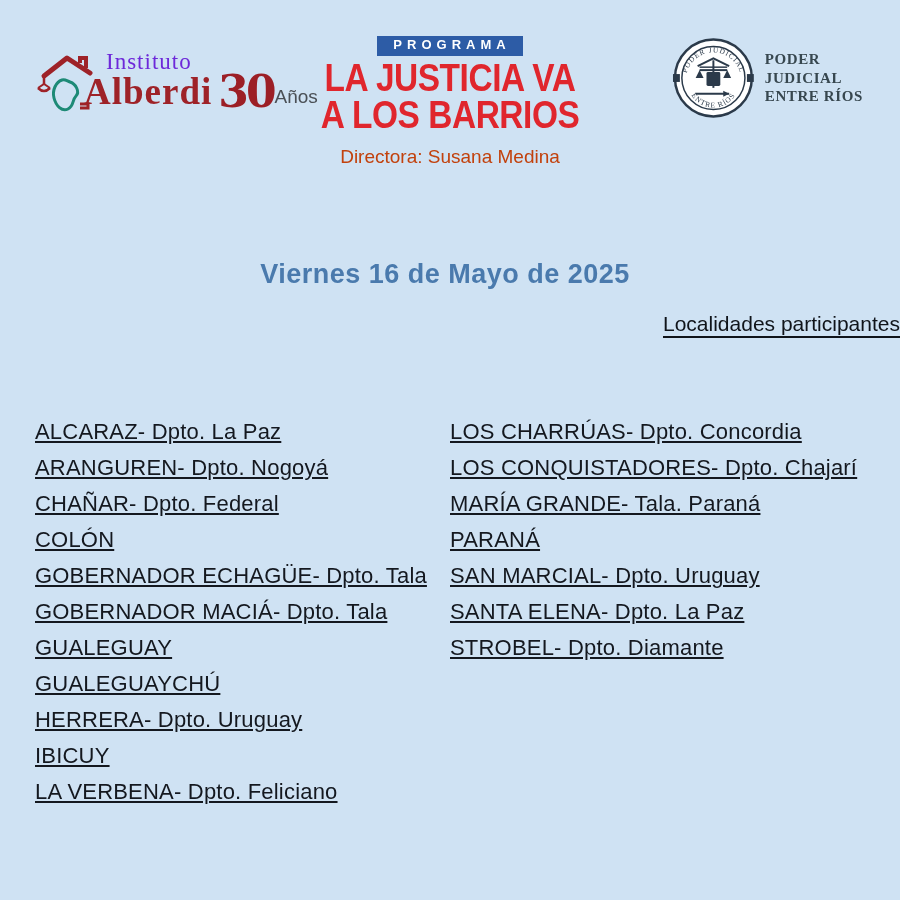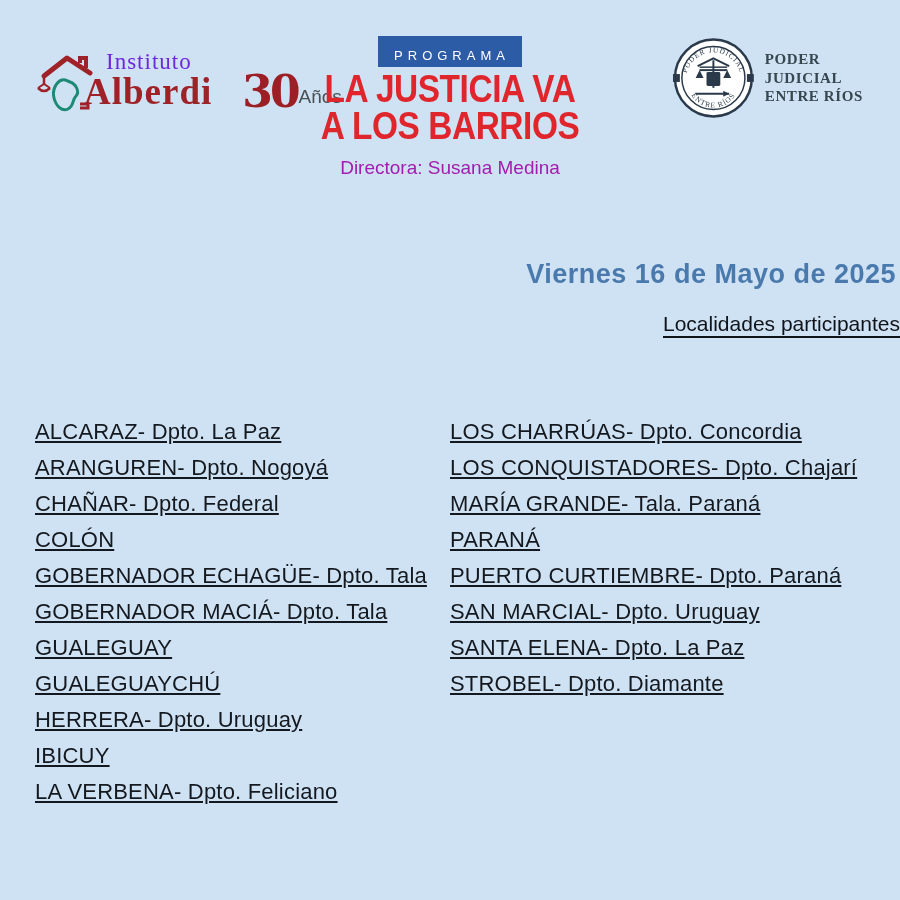--- a/index.html
+++ b/index.html
@@ -16,45 +16,45 @@
 
   
   .logo-alberdi {
     position: absolute; left: 36px; top: 44px;
     display: flex; align-items: flex-end;
   }
   .alberdi-icon { width: 62px; height: 66px; margin-right: -14px; position: relative; top: 6px; }
   .alberdi-text { font-family: "Liberation Serif", serif; line-height: 1; }
   .alberdi-line1 { font-size: 23px; color: #6d28d9; letter-spacing: 1px; padding-left: 22px; }
   .alberdi-line2 { font-size: 37px; font-weight: bold; color: #9e2228; letter-spacing: 1px; text-align: right; }
-  .anniv { display: flex; align-items: flex-end; margin-left: 30px; }
+  .anniv { display: flex; align-items: flex-end; margin-left: 6px; }
   .anniv-num {
     font-family: "DejaVu Serif", serif; font-size: 44px; line-height: 0.85;
     font-weight: bold; color: #9c1f26; letter-spacing: -3px;
   }
   .anniv-label { font-size: 19px; font-weight: normal; color: #4a4f55; margin-left: 1px; margin-bottom: 2px; }
 
   .logo-programa {
     position: absolute; left: 0; right: 0; top: 36px;
     display: flex; flex-direction: column; align-items: center;
   }
   .programa-badge {
     background: #2d5ca6; color: #ffffff;
-    font-size: 13px; font-weight: normal; letter-spacing: 5px;
-    padding: 12px 12px 4px 16px;
+    font-size: 13px; font-weight: bold; letter-spacing: 5px;
+    padding: 1px 12px 4px 16px;
   }
   .programa-title {
     margin-top: 4px;
     color: #e0262d; font-weight: bold; text-align: center;
     font-size: 38px; line-height: 0.98; letter-spacing: -0.5px;
     transform: scaleX(0.88); transform-origin: center top;
     text-transform: uppercase;
   }
   .director-line {
-    margin-top: 12px; font-size: 19px; color: #a21caf;
+    margin-top: 12px; font-size: 19px; color: #c2410c;
   }
 
   .logo-pj {
     position: absolute; left: 672px; top: 36px;
     display: flex; align-items: center;
   }
   .pj-seal { width: 84px; height: 84px; }
   .pj-name {
     margin-left: 10px;
     font-family: "Liberation Serif", serif;
@@ -62,22 +62,22 @@
     letter-spacing: 0.6px; line-height: 1.25;
   }
 
   
   .event-title {
     position: absolute; left: 0; right: 0; top: 198px;
     text-align: center;
     font-size: 32px; color: #10141a; letter-spacing: 0.5px;
   }
   .event-date {
-    position: absolute; left: 0; right: 4px; top: 259px;
-    text-align: right;
+    position: absolute; left: 0; right: 10px; top: 259px;
+    text-align: center;
     font-size: 27px; font-weight: bold; color: #4a7aad; letter-spacing: 0.5px;
   }
   .list-heading {
     position: absolute; left: 12px; right: 0; top: 312px;
     text-align: right;
     font-size: 21px; color: #10141a;
     text-decoration: underline; text-underline-offset: 5px; text-decoration-thickness: 2px;
   }
 
   
@@ -179,20 +179,19 @@
         <div class="loc-item">GUALEGUAYCHÚ</div>
         <div class="loc-item">HERRERA- Dpto. Uruguay</div>
         <div class="loc-item">IBICUY</div>
         <div class="loc-item">LA VERBENA- Dpto. Feliciano</div>
       </div>
     <div class="loc-col right">
         <div class="loc-item">LOS CHARRÚAS- Dpto. Concordia</div>
         <div class="loc-item">LOS CONQUISTADORES- Dpto. Chajarí</div>
         <div class="loc-item">MARÍA GRANDE- Tala. Paraná</div>
         <div class="loc-item">PARANÁ</div>
-        <div class="loc-item">PUERTO CURTIEMBRE- Dpto. Paraná</div>
         <div class="loc-item">SAN MARCIAL- Dpto. Uruguay</div>
         <div class="loc-item">SANTA ELENA- Dpto. La Paz</div>
         <div class="loc-item">STROBEL- Dpto. Diamante</div>
       </div>
   </div>
 
 </div>
 
 </body></html>

